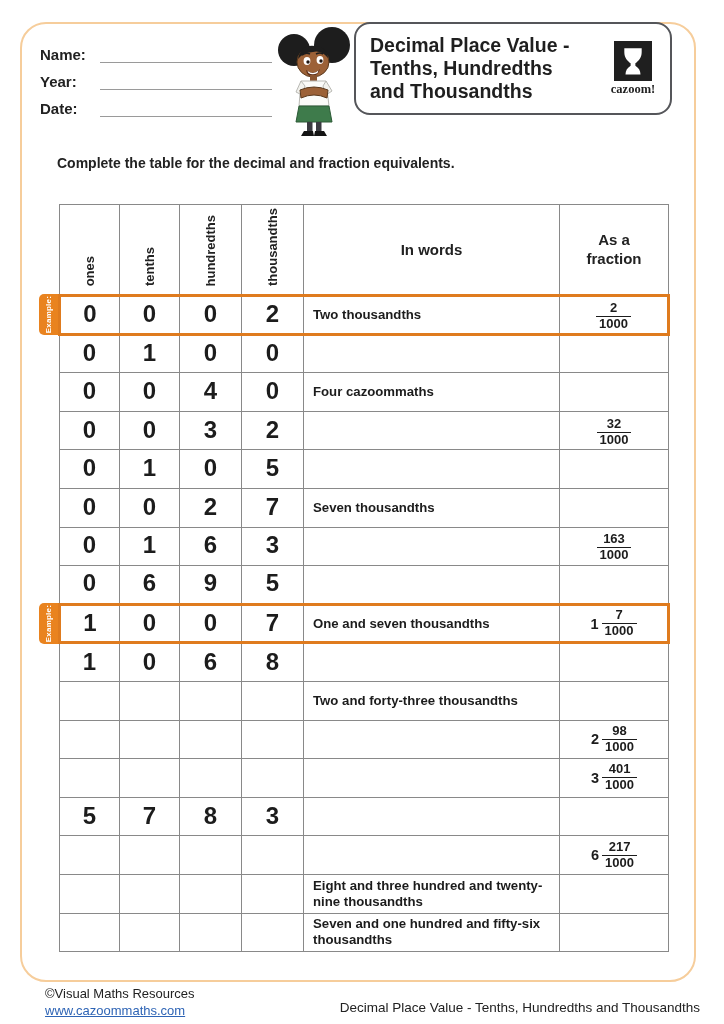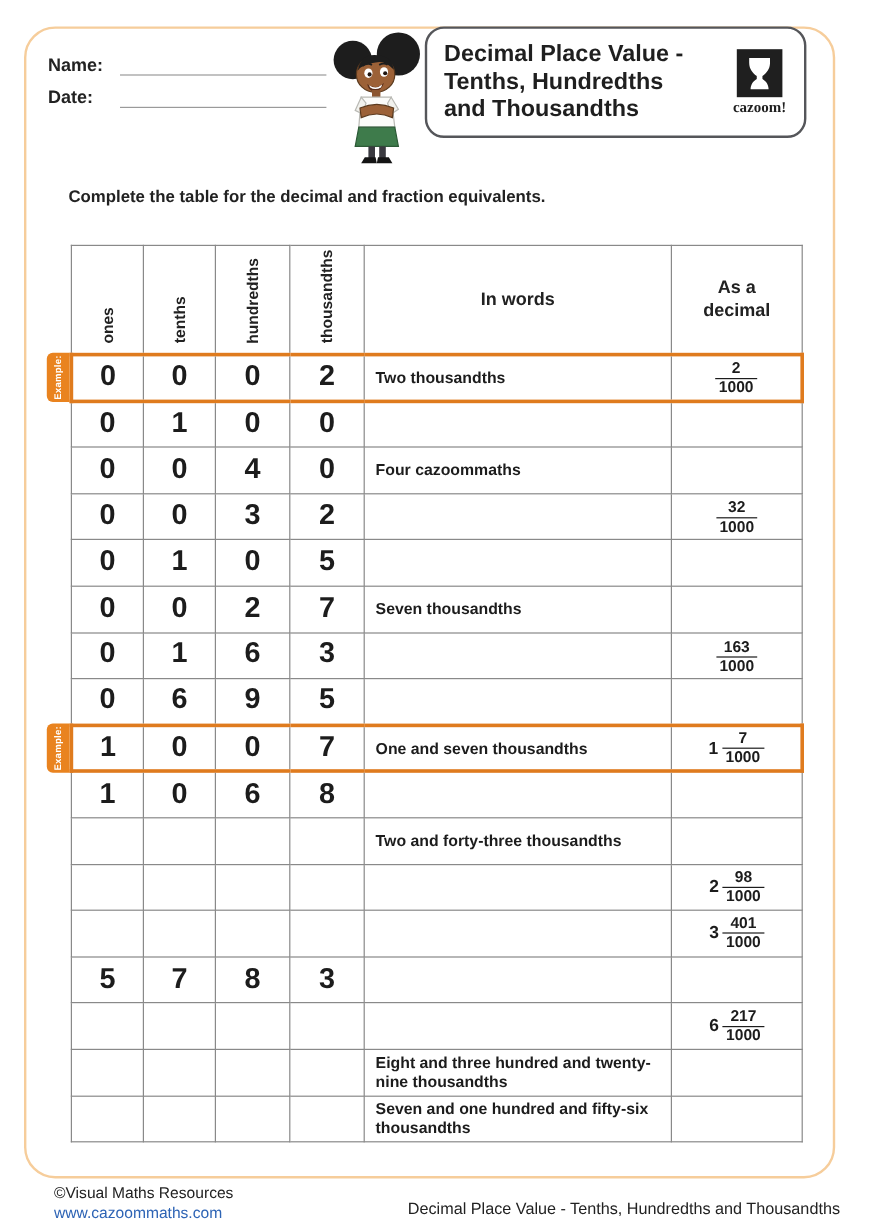--- a/index.html
+++ b/index.html
@@ -67,32 +67,36 @@
   tr.example td:first-child { border-left:3px solid #DF7B1E; }
   tr.example td:last-child { border-right:3px solid #DF7B1E; }
   .example-tab { position:absolute; left:-19px; width:19px; background:#E9831F;
     border-radius:5px 0 0 5px; display:flex; align-items:center; justify-content:center; }
   .example-tab span { writing-mode:vertical-rl; transform:rotate(180deg); color:#fff;
     font-size:8px; font-weight:bold; letter-spacing:0.2px; white-space:nowrap; }
 
   
   .footer-left { position:absolute; left:45px; top:986px; font-size:13px;
     color:#222; line-height:1.3; }
-  .footer-link { color:#2E64B5; cursor:pointer; }
+  .footer-link { color:#2E64B5; text-decoration:underline; cursor:pointer; }
   .footer-right { position:absolute; right:24px; top:1000px; font-size:13.5px; color:#222; }
 </style>
 </head>
 <body>
 
 <div id="page">
   <div class="sheet-border"></div>
 
   <div class="id-block">
     <div class="id-row">
       <span class="id-label">Name:</span>
+      <span class="id-line"></span>
+    </div>
+    <div class="id-row">
+      <span class="id-label">Year:</span>
       <span class="id-line"></span>
     </div>
     <div class="id-row">
       <span class="id-label">Date:</span>
       <span class="id-line"></span>
     </div>
   </div>
 
   <svg class="character" viewBox="0 0 90 112" xmlns="http://www.w3.org/2000/svg">
     <circle cx="23" cy="24" r="16" fill="#1d1d1d"></circle>
@@ -154,21 +158,21 @@
               <span class="vlabel">tenths</span>
             </th>
           <th>
               <span class="vlabel">hundredths</span>
             </th>
           <th>
               <span class="vlabel">thousandths</span>
             </th>
           <th class="in-words">In words</th>
           <th class="as-frac">As a
-decimal</th>
+fraction</th>
         </tr>
       </thead>
       <tbody>
           <tr class="example">
             <td class="digit"><span>0</span></td>
             <td class="digit"><span>0</span><span class="dec-dot"></span></td>
             <td class="digit"><span>0</span></td>
             <td class="digit"><span>2</span></td>
             <td class="words">Two thousandths</td>
             <td class="fraction"><span class="mixed">

